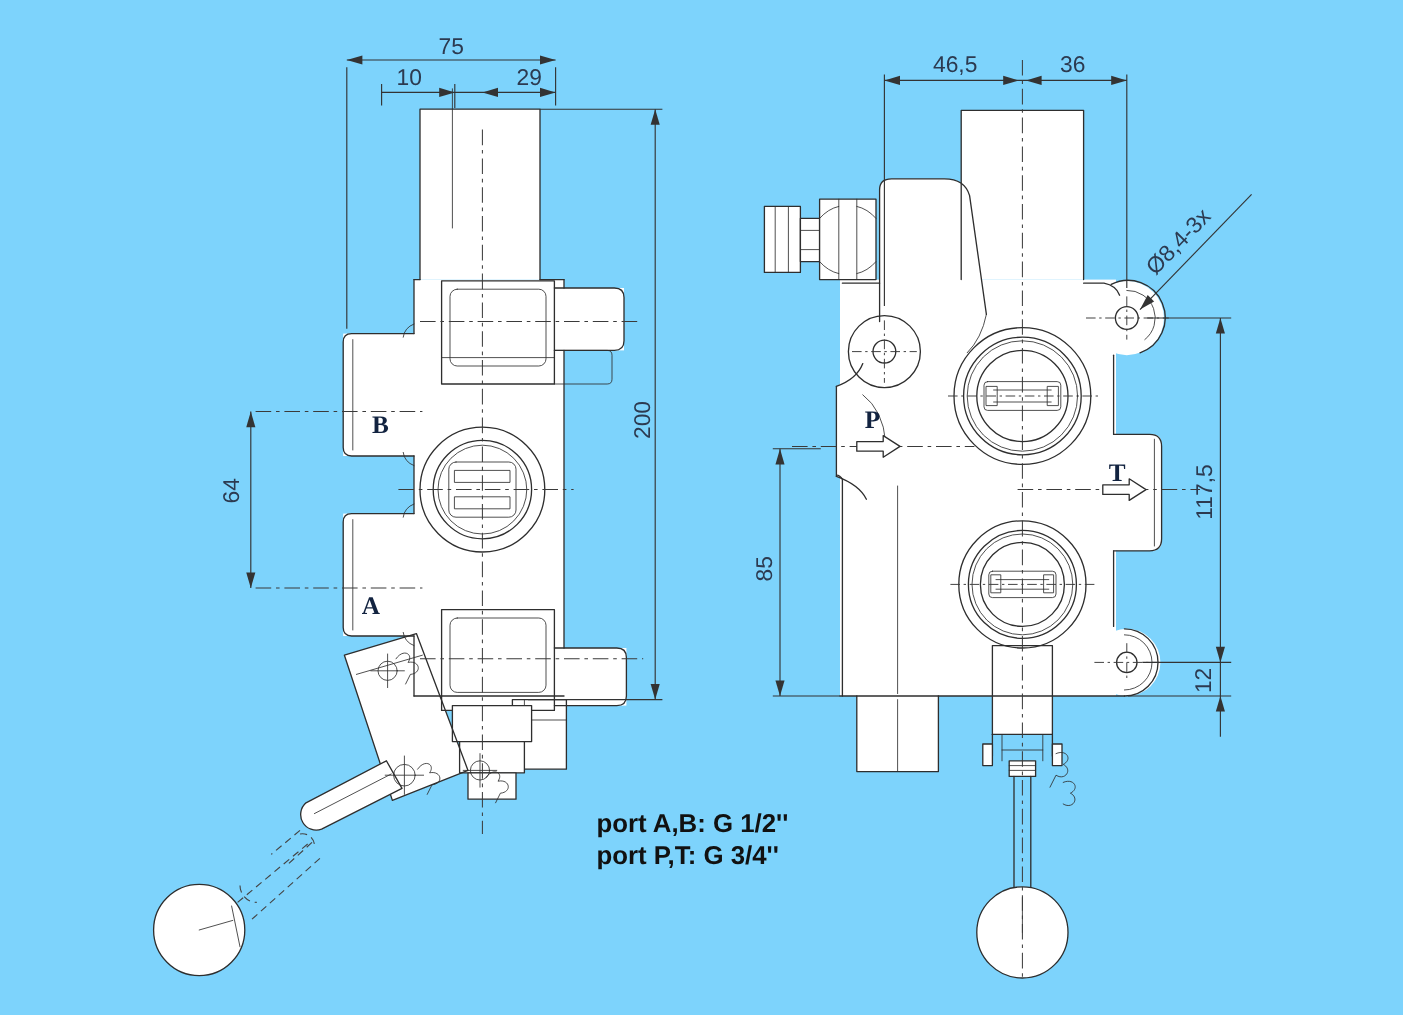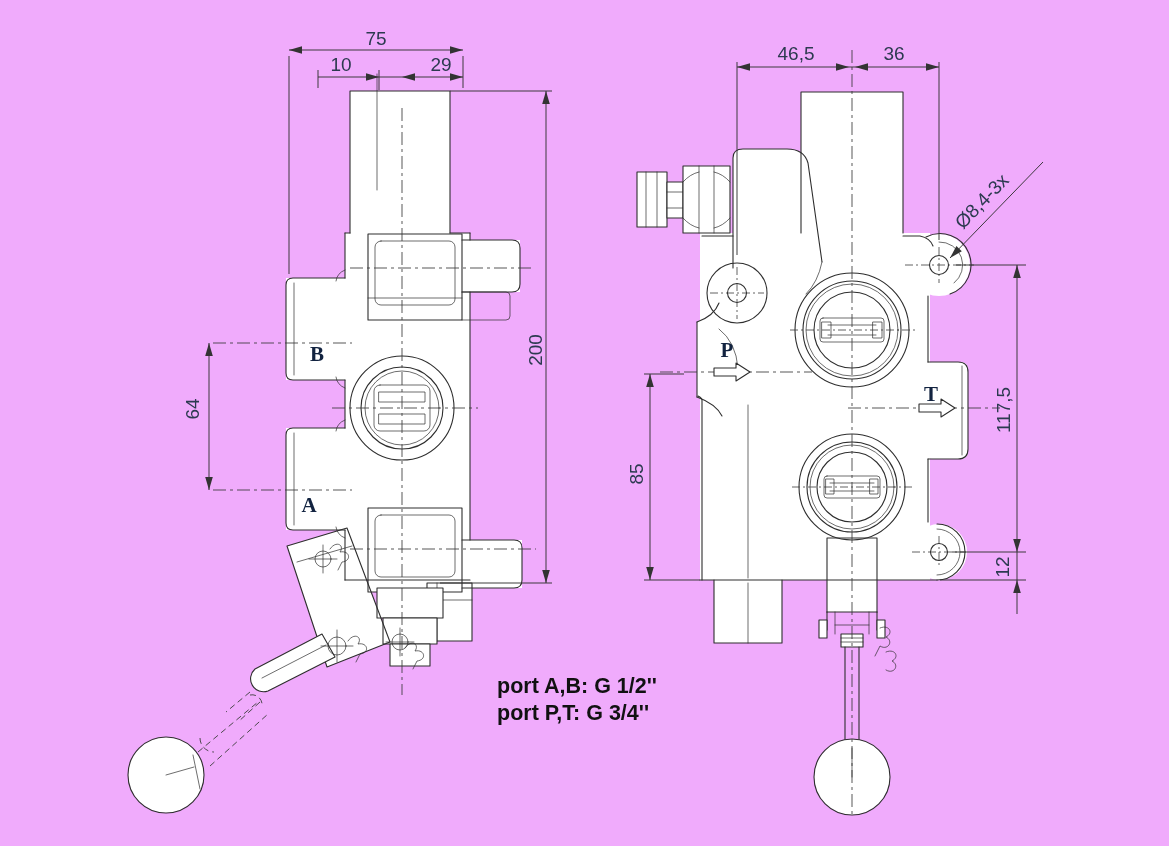--- a/index.html
+++ b/index.html
@@ -1,16 +1,16 @@
 <!DOCTYPE html>
 <html><head>
 <meta charset="utf-8">
 <style>
   html,body{margin:0;padding:0;background:#ffffff;}
-  .page{position:relative;width:1169px;height:846px;background:#f0abfc;overflow:hidden;
+  .page{position:relative;width:1169px;height:846px;background:#7dd3fc;overflow:hidden;
         font-family:"Liberation Sans",sans-serif;}
   svg{display:block;}
   
   .o{fill:#ffffff;stroke:#2e2e2e;stroke-width:1.1;stroke-linejoin:round;}
   
   .e{fill:none;stroke:#2e2e2e;stroke-width:1.1;stroke-linecap:round;stroke-linejoin:round;}
   .t{stroke-width:0.7;}
   
   .d{fill:none;stroke:#3a3a3a;stroke-width:0.85;stroke-dasharray:13 4 3 4;}
   

